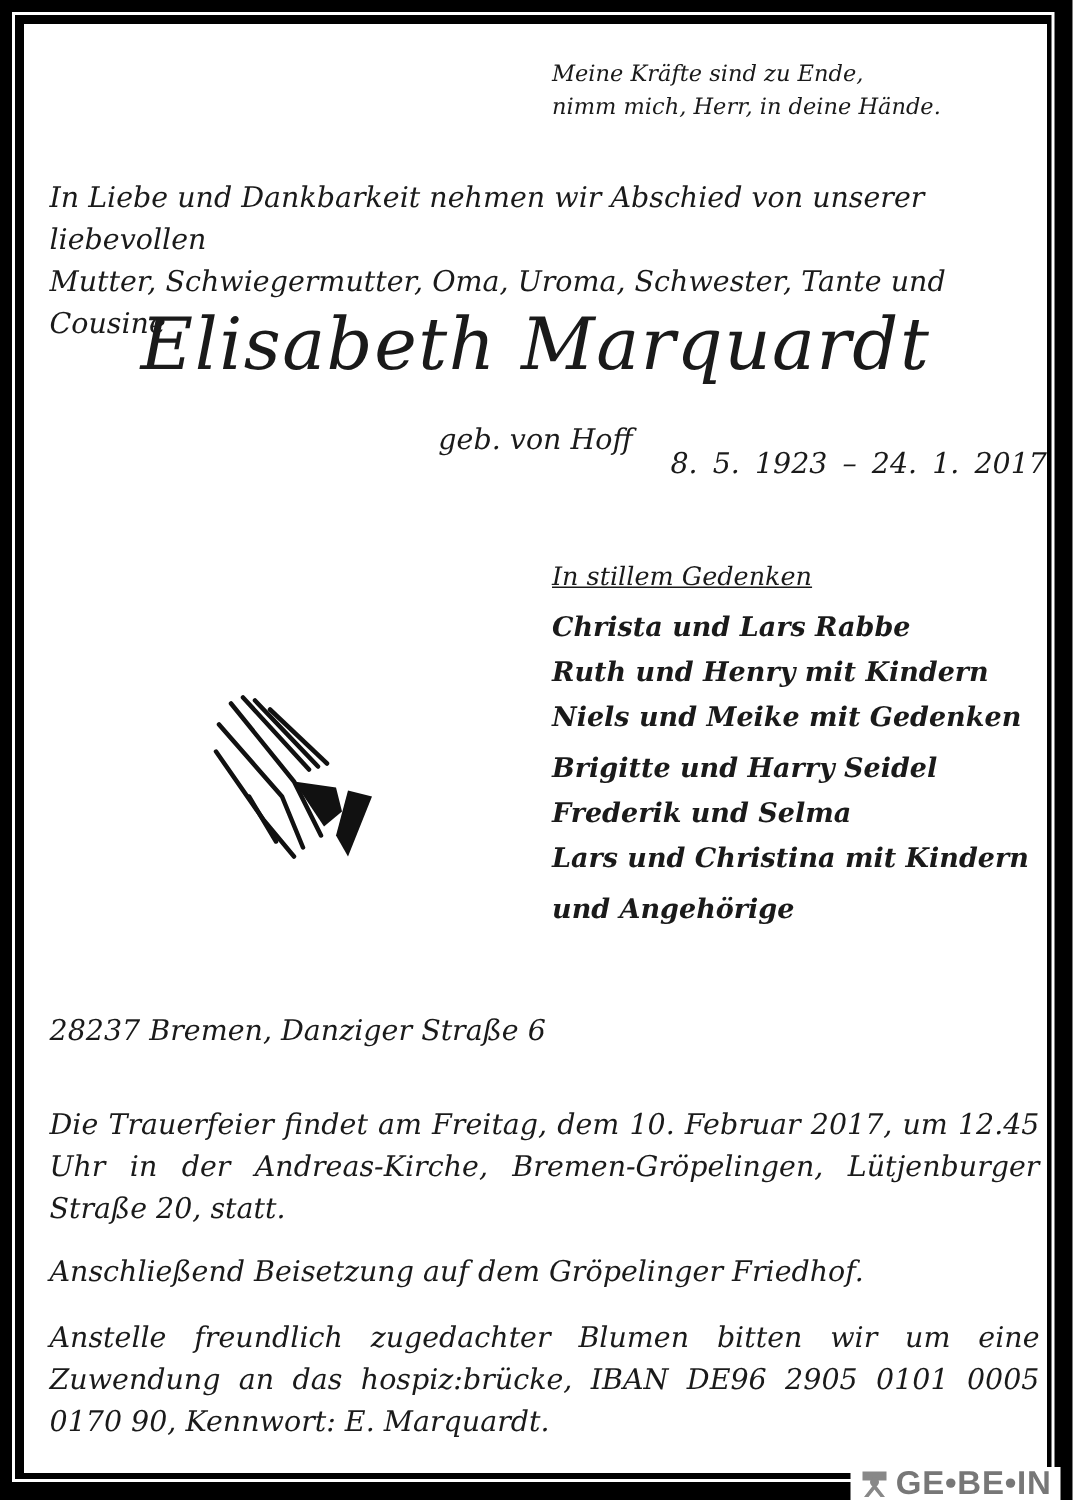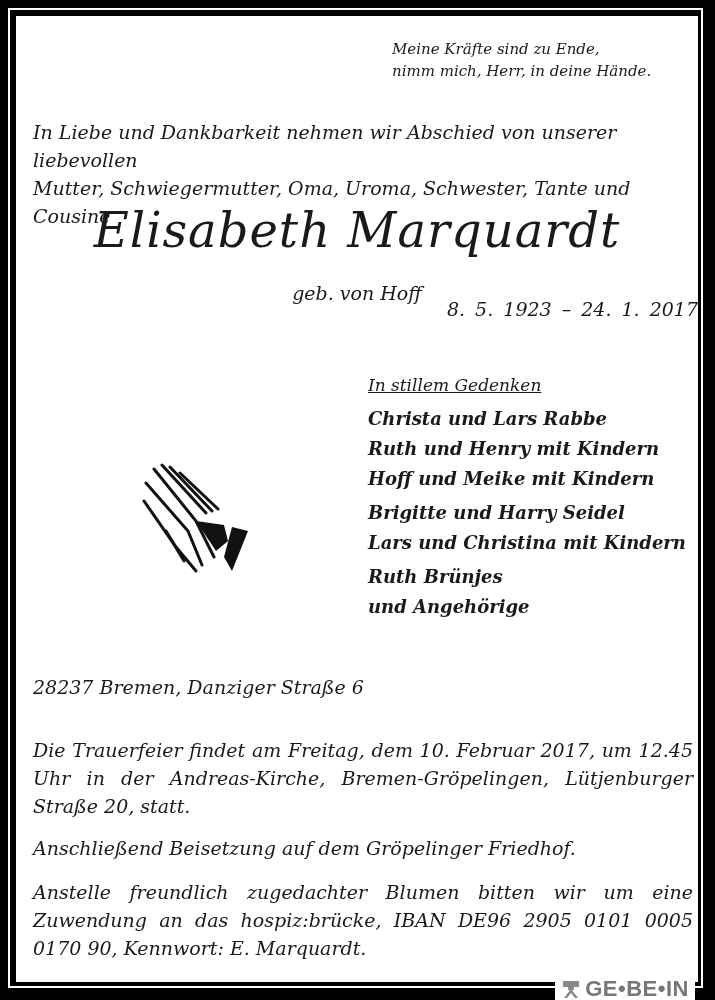--- a/index.html
+++ b/index.html
@@ -1,35 +1,35 @@
 <!DOCTYPE html>
 <html><head>
 <meta charset="utf-8">
 <style>
   html, body { margin: 0; padding: 0; }
   body { width: 715px; height: 1000px; background: #000; position: relative; overflow: hidden; }
   .frame-outer { position: absolute; left: 8px; top: 8px; right: 12px; bottom: 12px; background: #fff; }
   .frame-inner-black { position: absolute; left: 10px; top: 10px; right: 14px; bottom: 14px; background: #000; }
   .page { position: absolute; left: 16px; top: 16px; right: 17px; bottom: 18px; background: #fff;
           font-family: "DejaVu Serif", "Liberation Serif", serif; font-style: italic; color: #1a1a1a; }
-  .motto { position: absolute; left: 352px; top: 22px; font-size: 15px; line-height: 22px; margin-left: 24px; }
+  .motto { position: absolute; left: 352px; top: 22px; font-size: 15px; line-height: 22px; }
   .intro { position: absolute; left: 17px; top: 102px; width: 660px; font-size: 19px; line-height: 28px; }
   .name { position: absolute; left: 0; right: 0; top: 186px; text-align: center; font-size: 48px; letter-spacing: 1px; }
   .maiden { position: absolute; left: 0; right: 0; top: 266px; text-align: center; font-size: 19px; }
   .dates { position: absolute; left: 0; right: 0; top: 282px; text-align: right; font-size: 19px; word-spacing: 4px; }
   .mourners { position: absolute; left: 352px; top: 356px; }
   .mourners .lead { font-size: 17px; line-height: 26px; margin-bottom: 6px; text-decoration: underline; }
   .group { font-size: 18px; line-height: 30px; font-weight: bold; margin-bottom: 4px; }
   .hands { position: absolute; left: 120px; top: 445px; width: 116px; height: 118px; }
   .address { position: absolute; left: 17px; top: 660px; font-size: 19px; }
   .para { position: absolute; left: 17px; width: 660px; font-size: 19px; line-height: 28px; text-align: justify; }
   .p1 { top: 720px; }
   .p2 { top: 818px; }
   .p3 { top: 862px; }
-  .logo { position: absolute; right: 20px; bottom: 0px; background: #fff; padding: 0 6px; height: 22px;
+  .logo { position: absolute; right: 8px; bottom: 0px; background: #fff; padding: 0 6px; height: 22px;
           display: flex; align-items: center; gap: 4px;
           font-family: "Liberation Sans", "DejaVu Sans", sans-serif; font-style: normal; font-weight: bold;
           font-size: 22px; color: #777; letter-spacing: 0.5px; }
   .logo-icon { width: 20px; height: 20px; }
 </style>
 </head>
 <body>
 
 <div class="frame-outer"></div>
 <div class="frame-inner-black"></div>
@@ -62,28 +62,28 @@
     </g>
     <path d="M96 66 L112 70 L104 90 L96 110 L88 96 Z" fill="#111"></path>
     <path d="M60 60 L80 90 L92 80 L88 64 Z" fill="#111"></path>
   </svg>
 
   <div class="mourners">
     <div class="lead">In stillem Gedenken</div>
     <div class="group">
       <div>Christa und Lars Rabbe</div>
       <div>Ruth und Henry mit Kindern</div>
-      <div>Hoff und Meike mit Kindern</div>
+      <div>Niels und Meike mit Gedenken</div>
     </div>
     <div class="group">
       <div>Brigitte und Harry Seidel</div>
+      <div>Frederik und Selma</div>
       <div>Lars und Christina mit Kindern</div>
     </div>
     <div class="group">
-      <div>Ruth Brünjes</div>
       <div>und Angehörige</div>
     </div>
   </div>
 
   <div class="address">28237 Bremen, Danziger Straße 6</div>
 
   <div class="para p1">Die Trauerfeier findet am Freitag, dem 10. Februar 2017, um 12.45 Uhr in der Andreas-Kirche, Bremen-Gröpelingen, Lütjenburger Straße 20, statt.</div>
   <div class="para p2">Anschließend Beisetzung auf dem Gröpelinger Friedhof.</div>
   <div class="para p3">Anstelle freundlich zugedachter Blumen bitten wir um eine Zuwendung an das hospiz:brücke, IBAN DE96 2905 0101 0005 0170 90, Kennwort: E. Marquardt.</div>
 </div>

